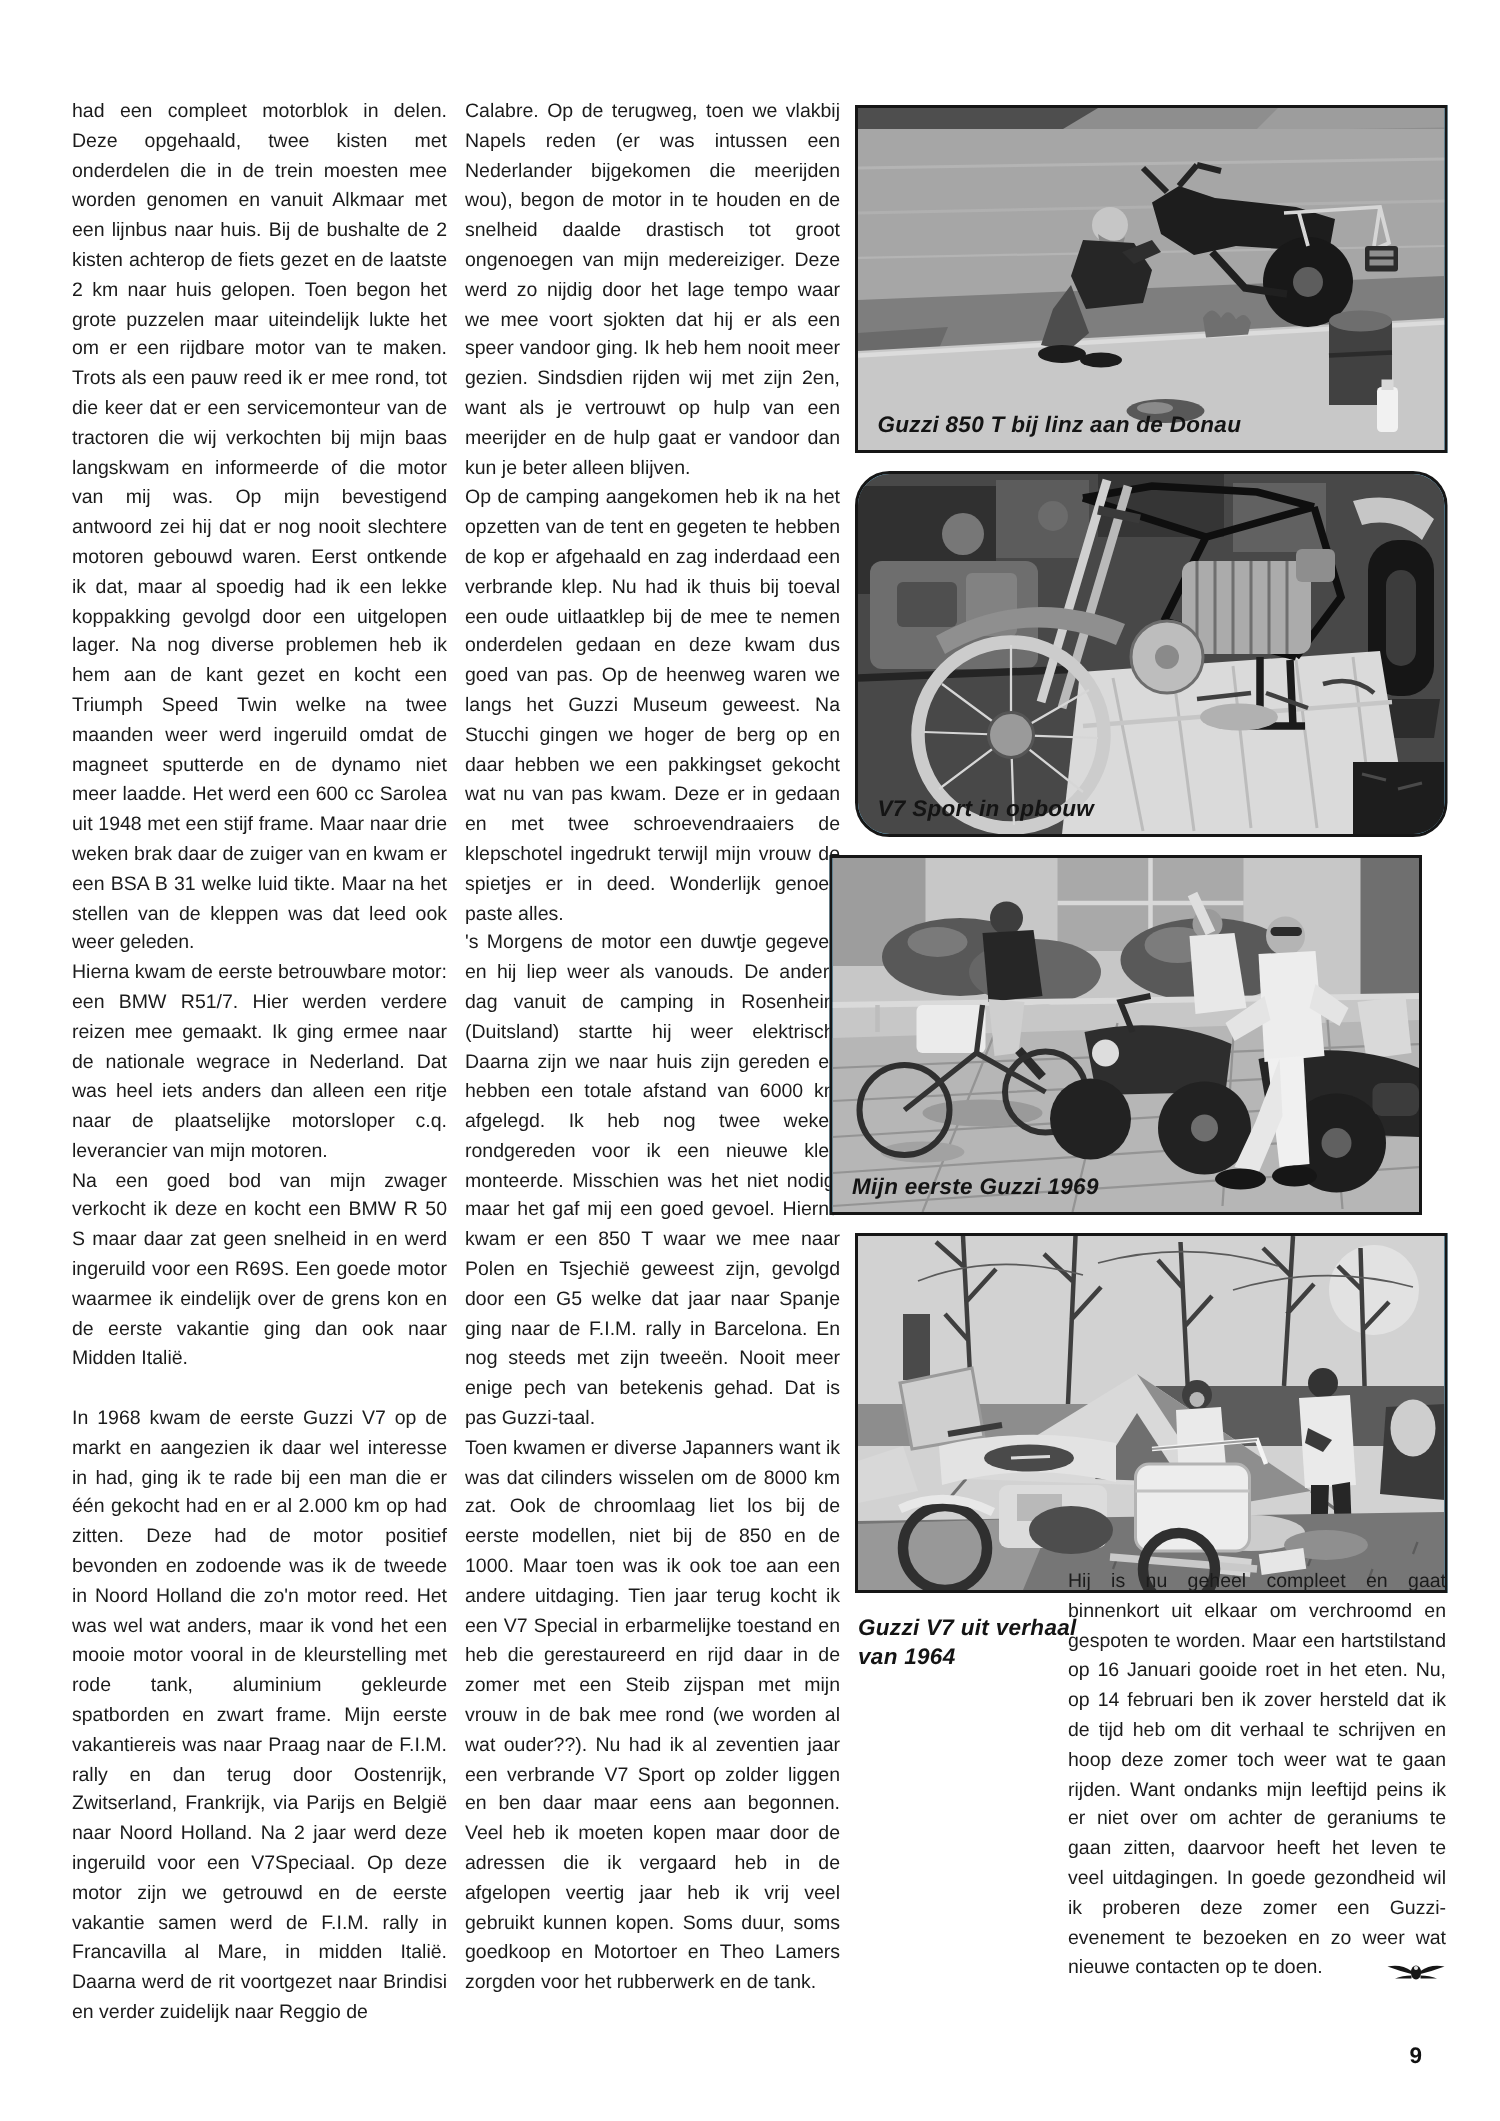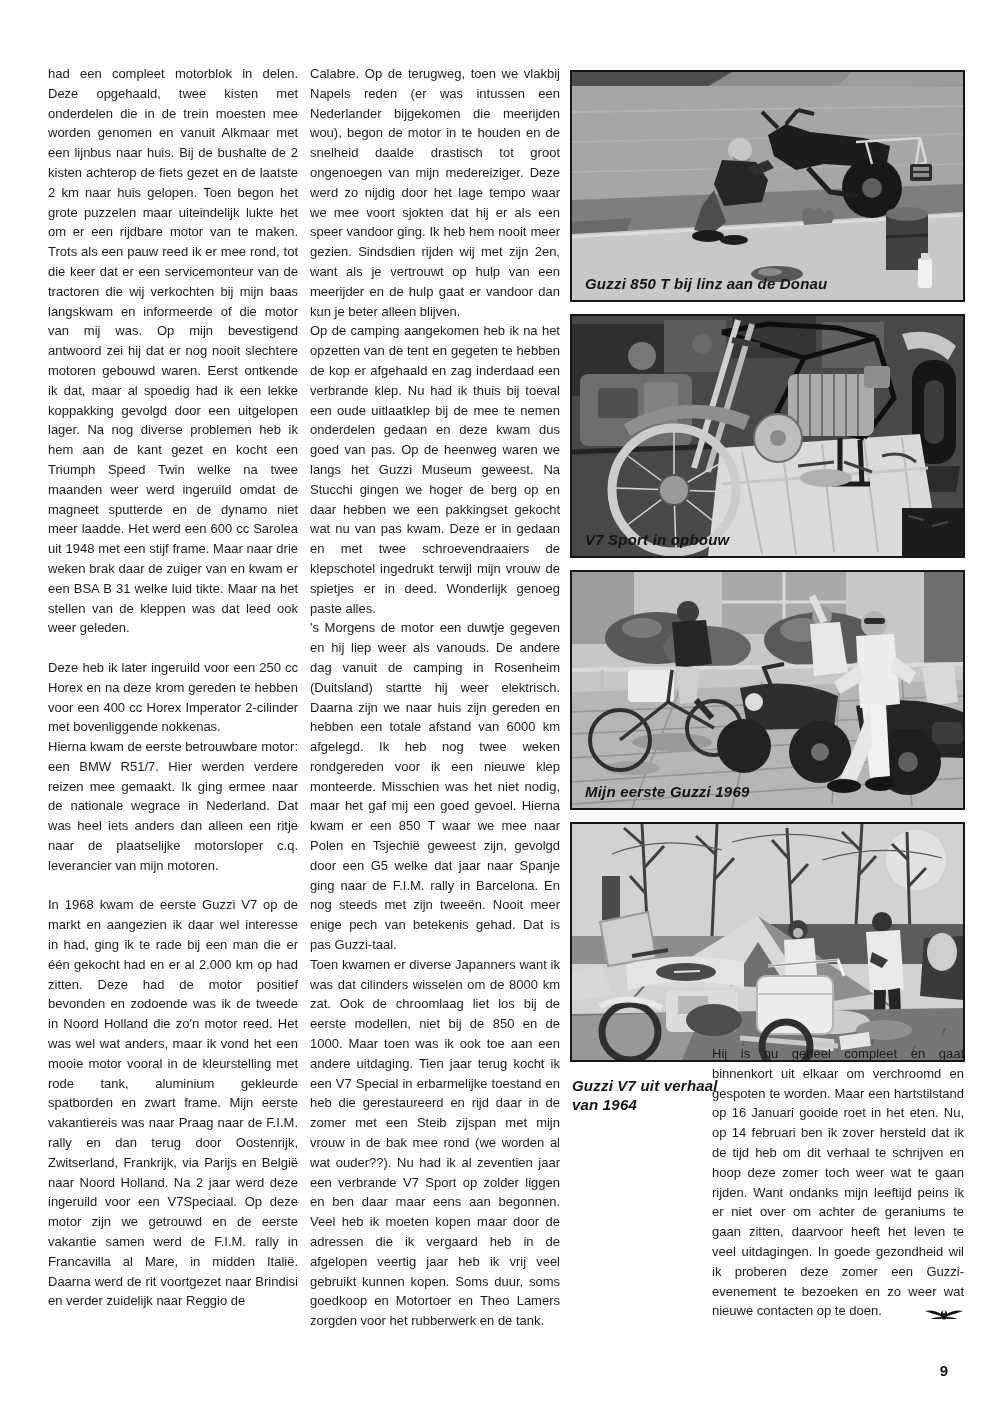--- a/index.html
+++ b/index.html
@@ -20,22 +20,22 @@
   .photo .caption{position:absolute;left:13px;bottom:7px;margin:0;}
   .caption-below{position:absolute;}
   .page-number{position:absolute;font-weight:bold;font-size:15px;color:#111;}
   .logo-end{position:absolute;right:0;bottom:2px;line-height:0;}
 </style>
 </head>
 <body>
 
 <div class="col" style="left:48px;top:64px;width:250px;">
   <p>had een compleet motorblok in delen. Deze opgehaald, twee kisten met onderdelen die in de trein moesten mee worden genomen en vanuit Alkmaar met een lijnbus naar huis. Bij de bushalte de 2 kisten achterop de fiets gezet en de laatste 2 km naar huis gelopen. Toen begon het grote puzzelen maar uiteindelijk lukte het om er een rijdbare motor van te maken. Trots als een pauw reed ik er mee rond, tot die keer dat er een servicemonteur van de tractoren die wij verkochten bij mijn baas langskwam en informeerde of die motor van mij was. Op mijn bevestigend antwoord zei hij dat er nog nooit slechtere motoren gebouwd waren. Eerst ontkende ik dat, maar al spoedig had ik een lekke koppakking gevolgd door een uitgelopen lager. Na nog diverse problemen heb ik hem aan de kant gezet en kocht een Triumph Speed Twin welke na twee maanden weer werd ingeruild omdat de magneet sputterde en de dynamo niet meer laadde. Het werd een 600 cc Sarolea uit 1948 met een stijf frame. Maar naar drie weken brak daar de zuiger van en kwam er een BSA B 31 welke luid tikte. Maar na het stellen van de kleppen was dat leed ook weer geleden.</p>
-  <p class="gap">Deze heb ik later ingeruild voor een 250 cc Horex en na deze krom gereden te hebben voor een 400 cc Horex Imperator 2-cilinder met bovenliggende nokkenas.</p>
   <p>Hierna kwam de eerste betrouwbare motor: een BMW R51/7. Hier werden verdere reizen mee gemaakt. Ik ging ermee naar de nationale wegrace in Nederland. Dat was heel iets anders dan alleen een ritje naar de plaatselijke motorsloper c.q. leverancier van mijn motoren.</p>
+  <p>Na een goed bod van mijn zwager verkocht ik deze en kocht een BMW R 50 S maar daar zat geen snelheid in en werd ingeruild voor een R69S. Een goede motor waarmee ik eindelijk over de grens kon en de eerste vakantie ging dan ook naar Midden Italië.</p>
   <p class="gap">In 1968 kwam de eerste Guzzi V7 op de markt en aangezien ik daar wel interesse in had, ging ik te rade bij een man die er één gekocht had en er al 2.000 km op had zitten. Deze had de motor positief bevonden en zodoende was ik de tweede in Noord Holland die zo'n motor reed. Het was wel wat anders, maar ik vond het een mooie motor vooral in de kleurstelling met rode tank, aluminium gekleurde spatborden en zwart frame. Mijn eerste vakantiereis was naar Praag naar de F.I.M. rally en dan terug door Oostenrijk, Zwitserland, Frankrijk, via Parijs en België naar Noord Holland. Na 2 jaar werd deze ingeruild voor een V7Speciaal. Op deze motor zijn we getrouwd en de eerste vakantie samen werd de F.I.M. rally in Francavilla al Mare, in midden Italië. Daarna werd de rit voortgezet naar Brindisi en verder zuidelijk naar Reggio de</p>
 </div>
 
 <div class="col" style="left:310px;top:64px;width:250px;">
   <p>Calabre. Op de terugweg, toen we vlakbij Napels reden (er was intussen een Nederlander bijgekomen die meerijden wou), begon de motor in te houden en de snelheid daalde drastisch tot groot ongenoegen van mijn medereiziger. Deze werd zo nijdig door het lage tempo waar we mee voort sjokten dat hij er als een speer vandoor ging. Ik heb hem nooit meer gezien. Sindsdien rijden wij met zijn 2en, want als je vertrouwt op hulp van een meerijder en de hulp gaat er vandoor dan kun je beter alleen blijven.</p>
   <p>Op de camping aangekomen heb ik na het opzetten van de tent en gegeten te hebben de kop er afgehaald en zag inderdaad een verbrande klep. Nu had ik thuis bij toeval een oude uitlaatklep bij de mee te nemen onderdelen gedaan en deze kwam dus goed van pas. Op de heenweg waren we langs het Guzzi Museum geweest. Na Stucchi gingen we hoger de berg op en daar hebben we een pakkingset gekocht wat nu van pas kwam. Deze er in gedaan en met twee schroevendraaiers de klepschotel ingedrukt terwijl mijn vrouw de spietjes er in deed. Wonderlijk genoeg paste alles.</p>
   <p>'s Morgens de motor een duwtje gegeven en hij liep weer als vanouds. De andere dag vanuit de camping in Rosenheim (Duitsland) startte hij weer elektrisch. Daarna zijn we naar huis zijn gereden en hebben een totale afstand van 6000 km afgelegd. Ik heb nog twee weken rondgereden voor ik een nieuwe klep monteerde. Misschien was het niet nodig, maar het gaf mij een goed gevoel. Hierna kwam er een 850 T waar we mee naar Polen en Tsjechië geweest zijn, gevolgd door een G5 welke dat jaar naar Spanje ging naar de F.I.M. rally in Barcelona. En nog steeds met zijn tweeën. Nooit meer enige pech van betekenis gehad. Dat is pas Guzzi-taal.</p>
   <p>Toen kwamen er diverse Japanners want ik was dat cilinders wisselen om de 8000 km zat. Ook de chroomlaag liet los bij de eerste modellen, niet bij de 850 en de 1000. Maar toen was ik ook toe aan een andere uitdaging. Tien jaar terug kocht ik een V7 Special in erbarmelijke toestand en heb die gerestaureerd en rijd daar in de zomer met een Steib zijspan met mijn vrouw in de bak mee rond (we worden al wat ouder??). Nu had ik al zeventien jaar een verbrande V7 Sport op zolder liggen en ben daar maar eens aan begonnen. Veel heb ik moeten kopen maar door de adressen die ik vergaard heb in de afgelopen veertig jaar heb ik vrij veel gebruikt kunnen kopen. Soms duur, soms goedkoop en Motortoer en Theo Lamers zorgden voor het rubberwerk en de tank.</p>
 </div>
 
@@ -83,21 +83,21 @@
     <ellipse cx="335" cy="142" rx="21" ry="7" fill="#6e6e6e"></ellipse>
     <path d="M314,165 L356,163" stroke="#2b2b2b" stroke-width="3"></path>
     <rect x="346" y="186" width="14" height="30" rx="3" fill="#f1f1f1"></rect>
     <rect x="349" y="181" width="8" height="7" fill="#d9d9d9"></rect>
     <ellipse cx="205" cy="202" rx="26" ry="8" fill="#585858"></ellipse>
     <ellipse cx="198" cy="200" rx="12" ry="4" fill="#8a8a8a"></ellipse>
   </svg>
   <figcaption class="caption">Guzzi 850 T bij linz aan de Donau</figcaption>
 </figure>
 
-<figure class="photo" style="left:570px;top:314px;width:391px;height:240px;margin:0;">
+<figure class="photo" style="left:570px;top:314px;width:391px;height:240px;margin:0;border-radius:23px;">
   <svg viewBox="0 0 391 240" preserveAspectRatio="none">
     <rect width="391" height="240" fill="#484848"></rect>
 
     <rect x="0" y="8" width="92" height="72" fill="#303030"></rect>
     <rect x="92" y="4" width="62" height="52" fill="#5c5c5c"></rect>
     <rect x="160" y="0" width="84" height="42" fill="#353535"></rect>
     <rect x="250" y="6" width="62" height="46" fill="#616161"></rect>
     <circle cx="70" cy="40" r="14" fill="#777777"></circle>
     <circle cx="130" cy="28" r="10" fill="#6b6b6b"></circle>
     <rect x="8" y="58" width="112" height="72" rx="8" fill="#6e6e6e"></rect>
@@ -137,21 +137,21 @@
     </g>
 
     <path d="M226,150 L262,146 M272,146 L300,156 M310,140 Q330,134 344,146" stroke="#3f3f3f" stroke-width="3" fill="none"></path>
     <ellipse cx="254" cy="162" rx="26" ry="9" fill="#b1b1b1"></ellipse>
     <rect x="330" y="192" width="61" height="48" fill="#1d1d1d"></rect>
     <path d="M336,200 L352,204 M360,210 L376,206" stroke="#4a4a4a" stroke-width="2"></path>
   </svg>
   <figcaption class="caption">V7 Sport in opbouw</figcaption>
 </figure>
 
-<figure class="photo" style="left:570px;top:570px;width:391px;height:236px;margin:0;">
+<figure class="photo" style="left:553px;top:570px;width:391px;height:236px;margin:0;">
   <svg viewBox="0 0 391 236" preserveAspectRatio="none">
     <rect width="391" height="236" fill="#c7c7c7"></rect>
     <rect x="0" y="0" width="62" height="72" fill="#9d9d9d"></rect>
     <rect x="150" y="0" width="124" height="62" fill="#a9a9a9"></rect>
     <path d="M212,0 L212,62 M150,30 L274,30" stroke="#d8d8d8" stroke-width="3"></path>
     <rect x="352" y="0" width="39" height="94" fill="#6f6f6f"></rect>
 
     <ellipse cx="85" cy="66" rx="52" ry="26" fill="#585858"></ellipse>
     <ellipse cx="135" cy="76" rx="44" ry="22" fill="#666666"></ellipse>
     <ellipse cx="250" cy="68" rx="58" ry="28" fill="#595959"></ellipse>

